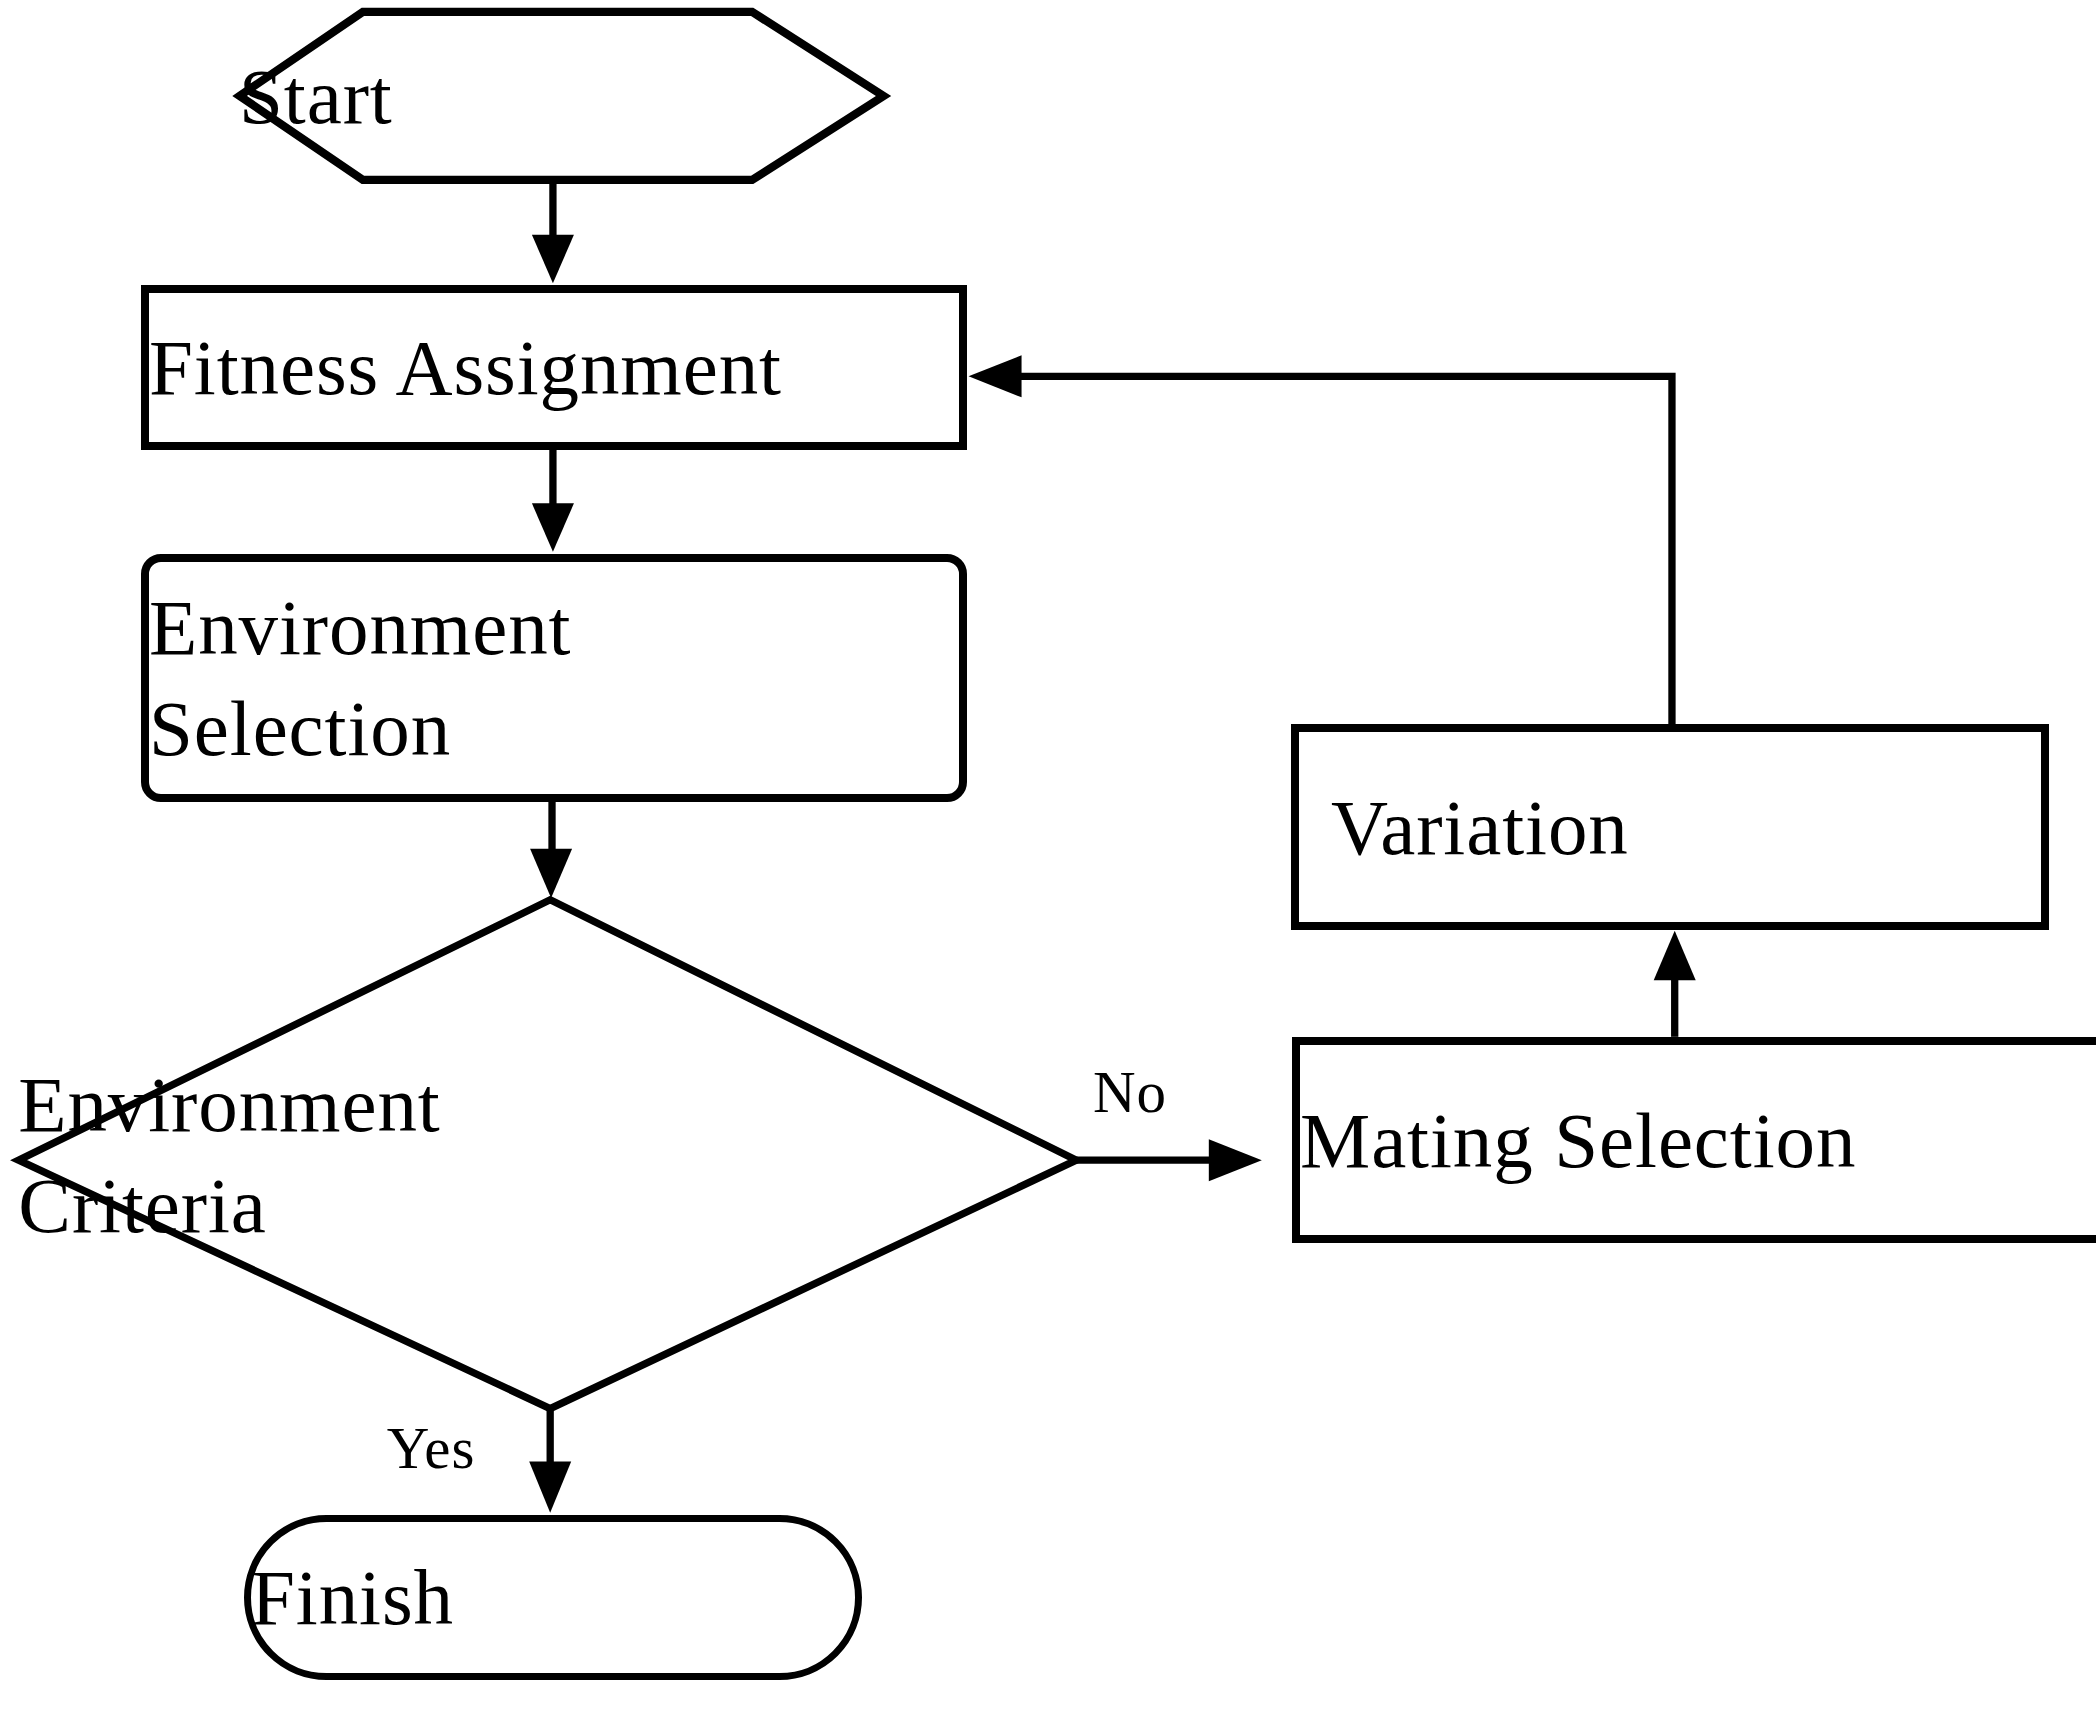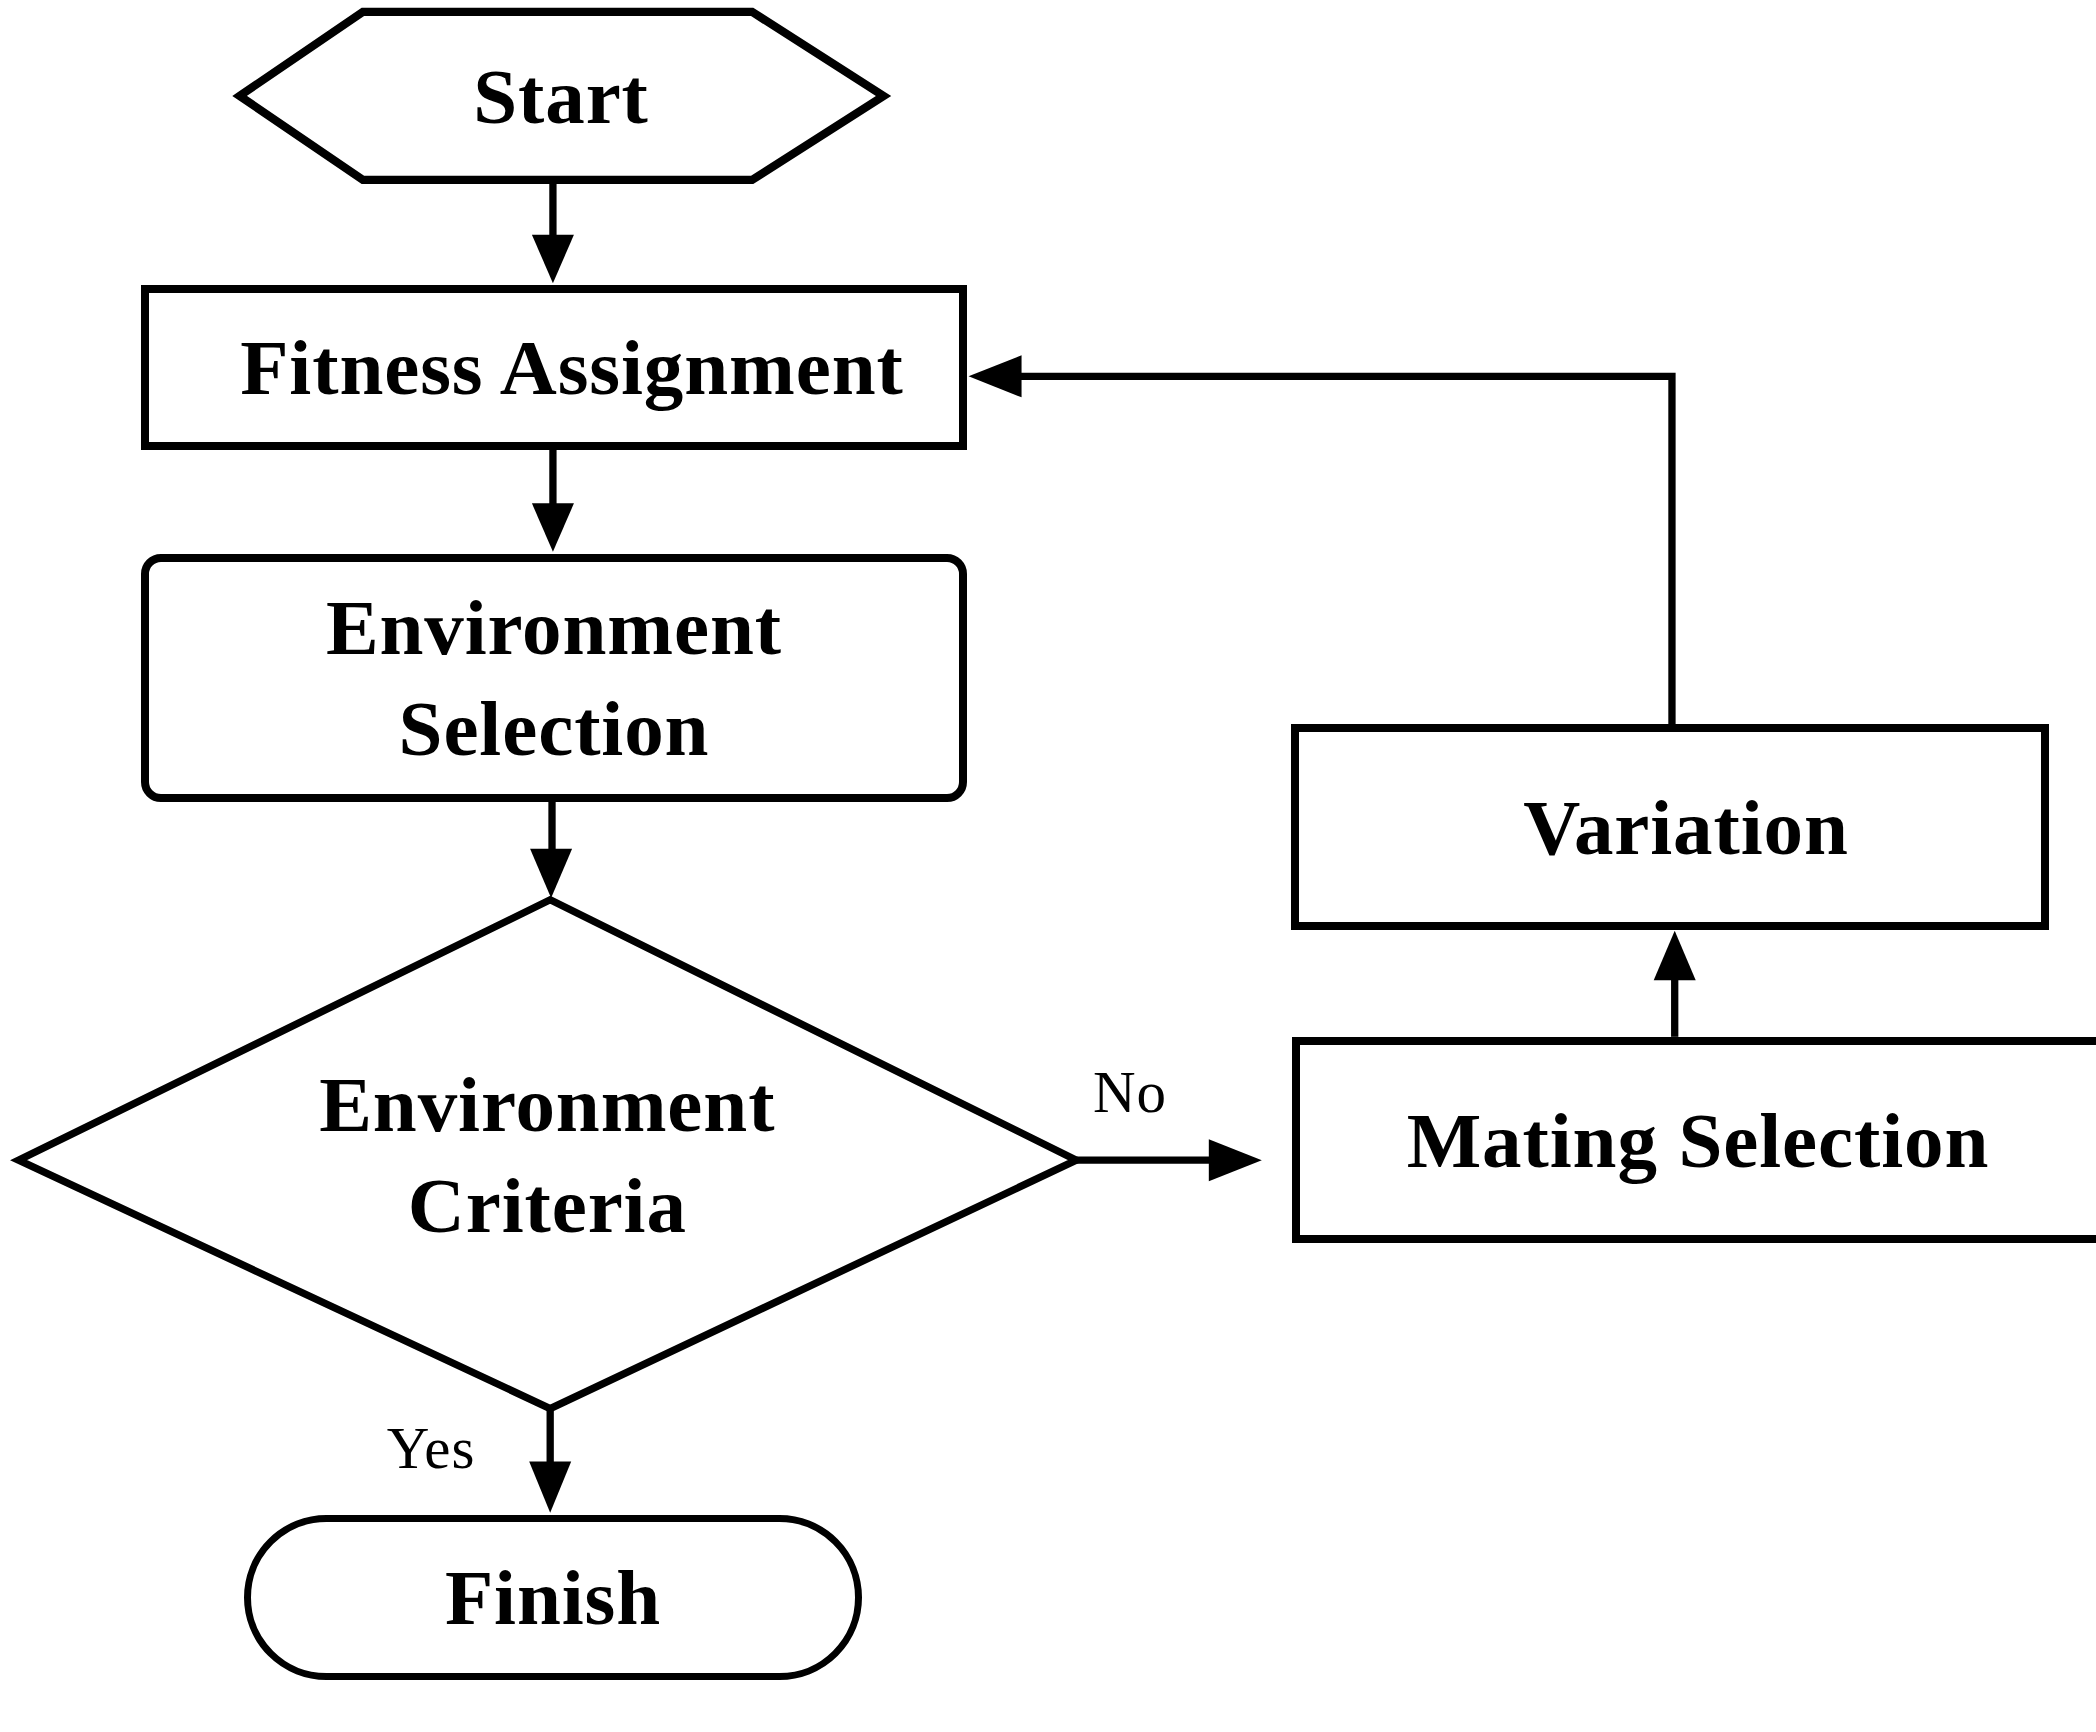--- a/index.html
+++ b/index.html
@@ -20,40 +20,39 @@
     position: absolute;
     left: 0;
     top: 0;
     width: 2097px;
     height: 1732px;
   }
   .node, .shape-label {
     position: absolute;
     display: flex;
     flex-direction: column;
-    align-items: center;
+    align-items: flex-start;
     justify-content: center;
     text-align: center;
     font-size: 79px;
     letter-spacing: 0.9px;
     line-height: 101px;
     box-sizing: border-box;
     white-space: nowrap;
-    font-weight: bold;
   }
   .rect {
     border: 8.2px solid #000000;
     background: #ffffff;
   }
   .stadium {
     border: 7.3px solid #000000;
     border-radius: 108px;
     background: #ffffff;
   }
-  #node-fitness      { left: 141px;  top: 285px;  width: 826px; height: 165px; padding-left: 36px; }
+  #node-fitness      { left: 141px;  top: 285px;  width: 826px; height: 165px; }
   #node-environment  { left: 141px;  top: 554px;  width: 826px; height: 248px; border-radius: 20px; }
   #node-mating       { left: 1264px; top: 1037px; width: 812px; height: 206px; margin-left: 28px; }
   #node-variation    { left: 1291px; top: 724px;  width: 758px; height: 206px; padding-left: 32px; }
   #node-finish       { left: 244px;  top: 1515px; width: 618px; height: 165px; }
   #label-start       { left: 239px;  top: 12px;   width: 644px; height: 168px; }
   #label-termination { left: 18.3px;   top: 900px;  width: 1058px; height: 509px; }
   .branch-label {
     position: absolute;
     font-size: 59px;
     letter-spacing: 0.9px;

